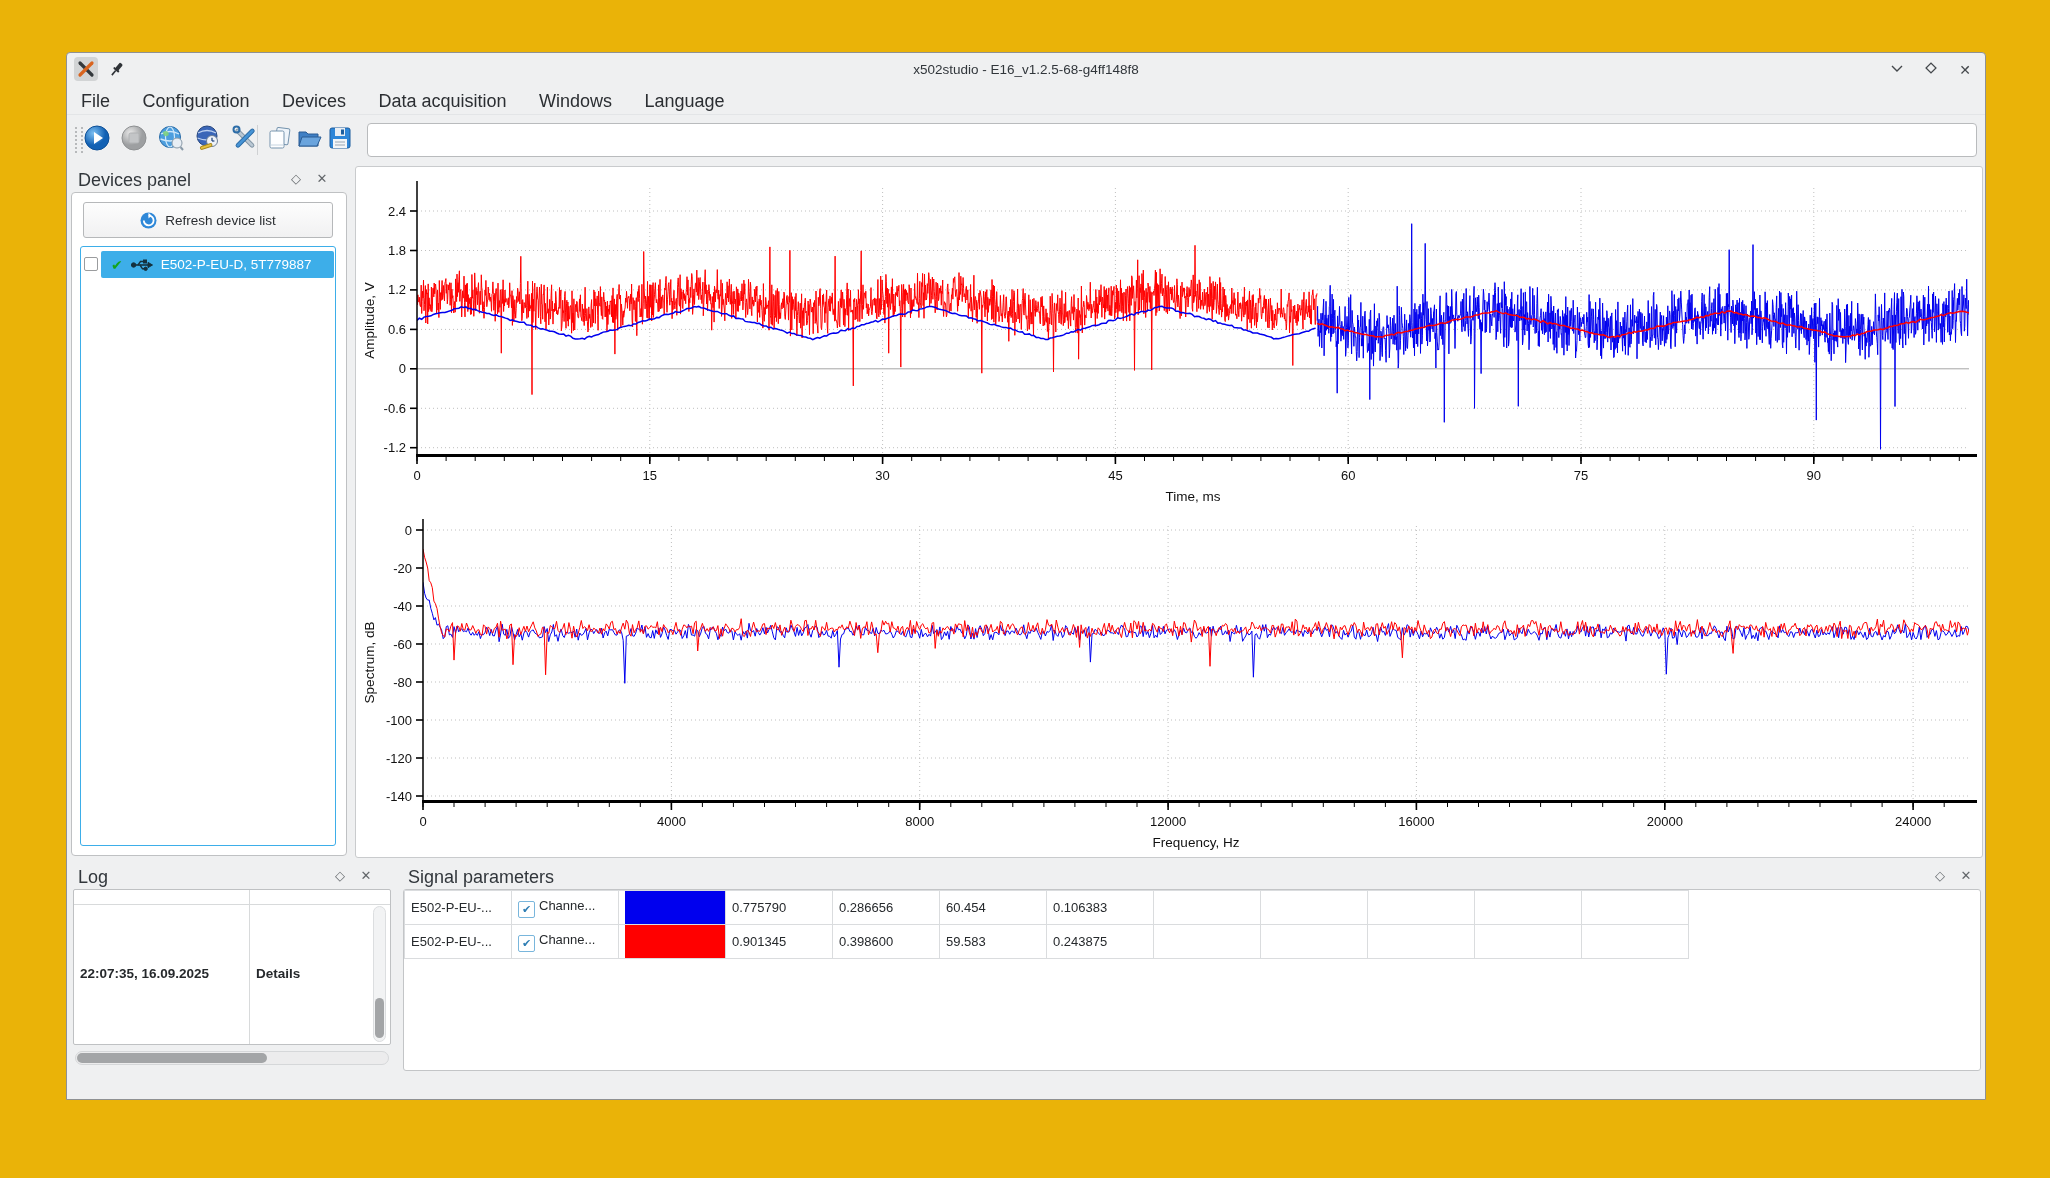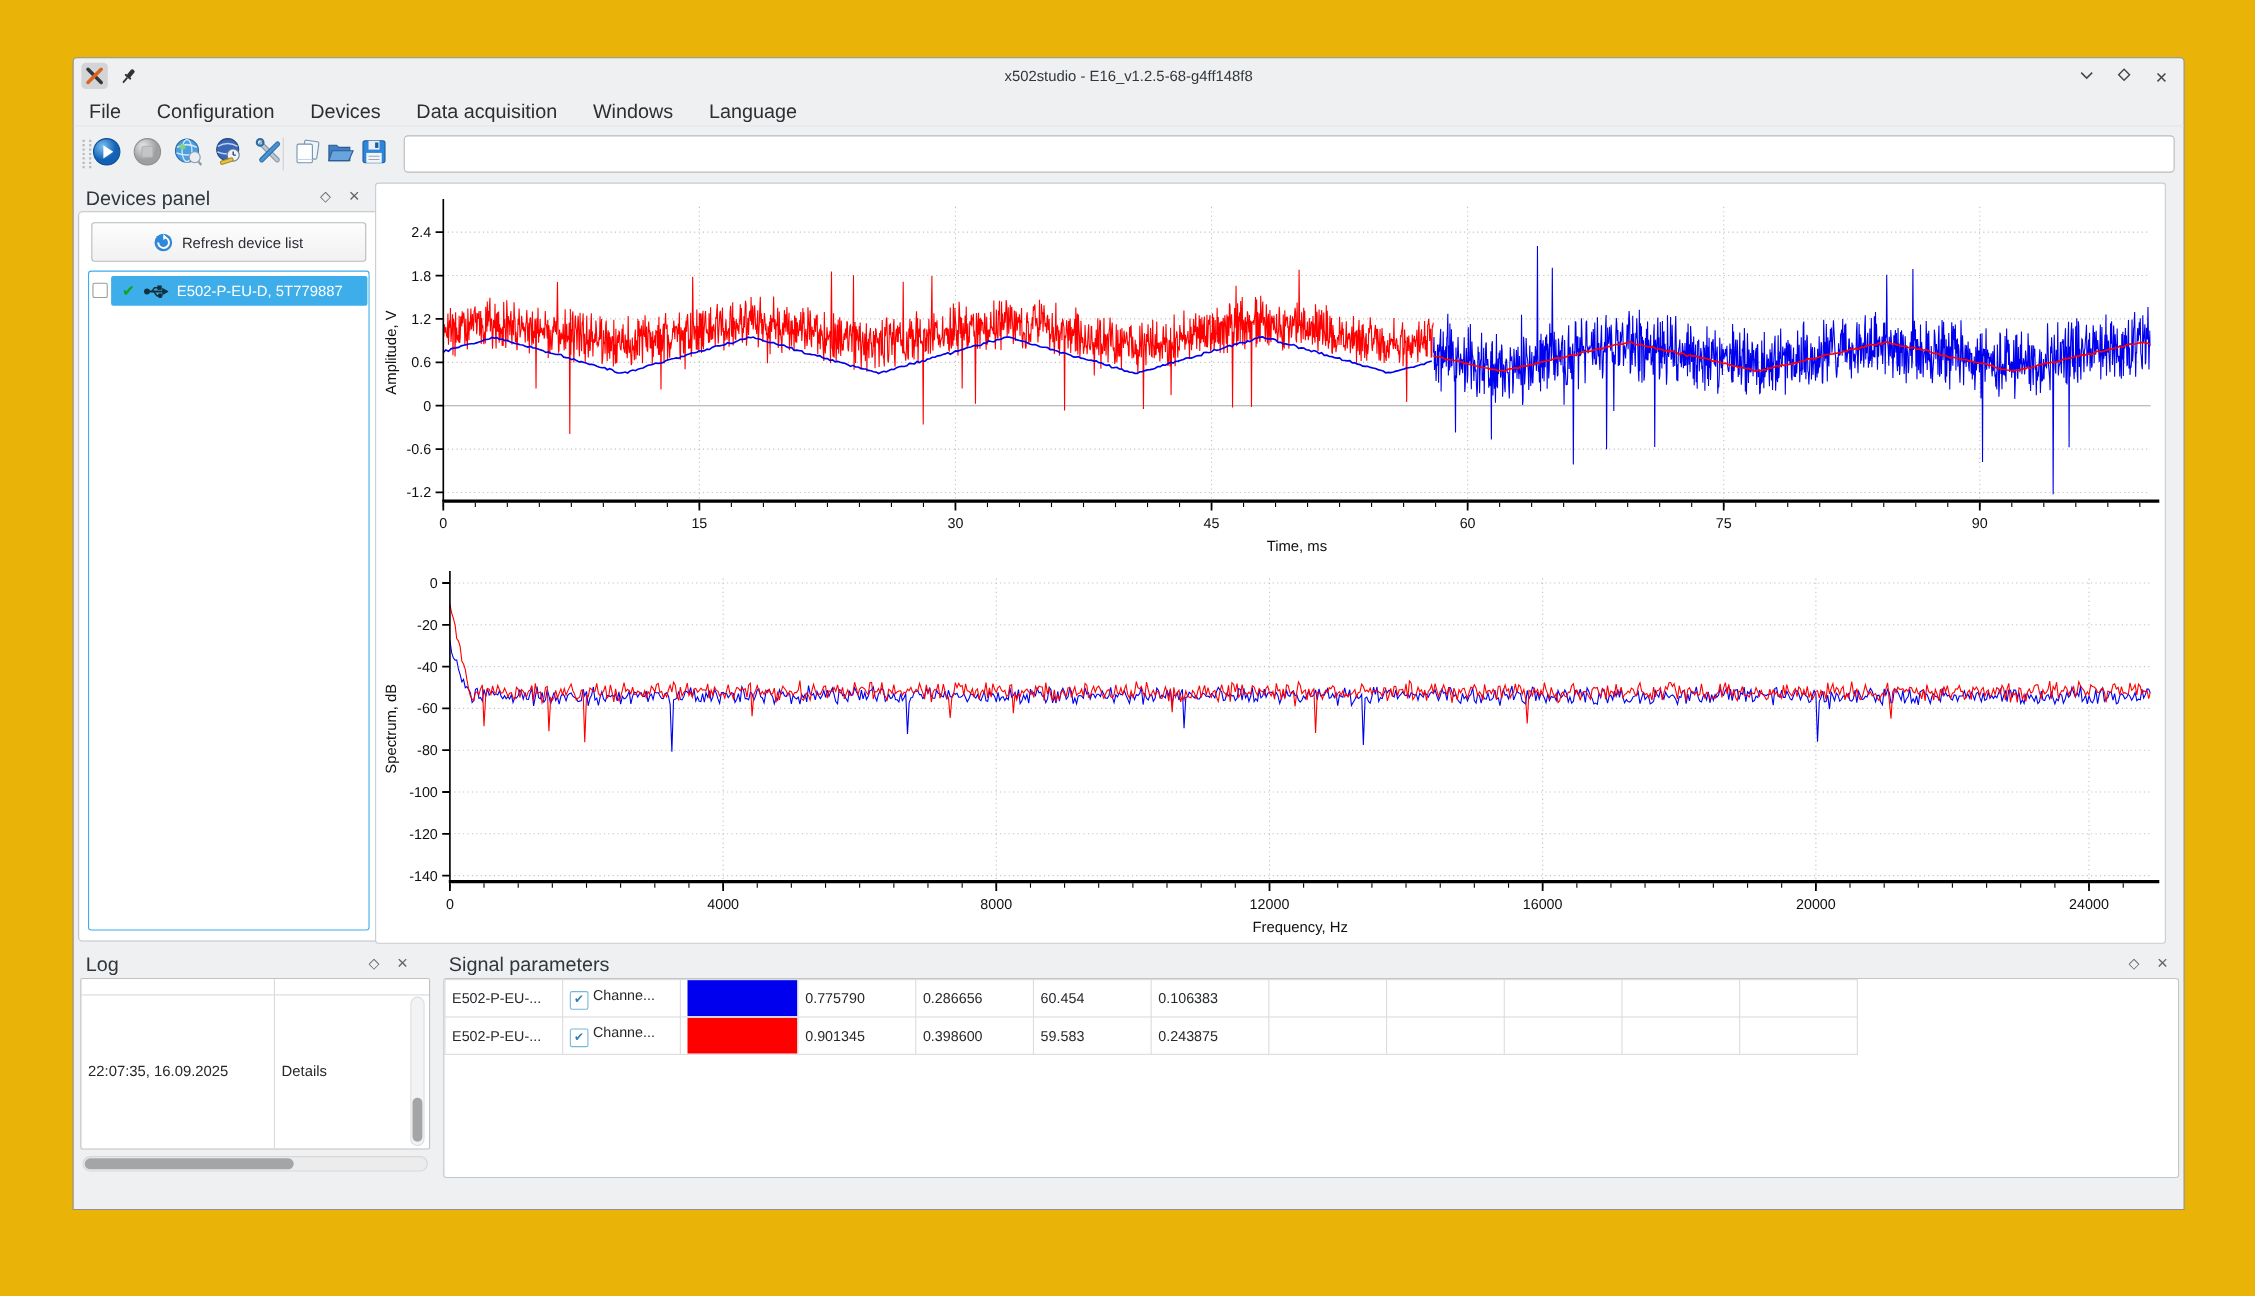--- a/index.html
+++ b/index.html
@@ -38,28 +38,28 @@
                align-items:center;justify-content:center;gap:8px;font-size:13.5px;color:#2b2e32;}
   .tree{position:absolute;left:11px;top:80px;width:256px;height:600px;background:#fff;
         border:1px solid #3daee9;border-radius:3px;box-sizing:border-box;}
   .tree-row{position:absolute;left:0px;top:4px;width:254px;height:27px;}
   .tree-cb{position:absolute;left:3px;top:6px;width:14px;height:14px;background:#fff;
            border:1px solid #9a9c9e;border-radius:2px;box-sizing:border-box;}
   .tree-sel{position:absolute;left:20px;top:0;width:233px;height:27px;background:#3daee9;border-radius:2px;
             display:flex;align-items:center;color:#fff;font-size:13.5px;}
   .check{color:#14a31c;font-size:14px;font-weight:bold;margin-left:10px;}
   
-  .charts{position:absolute;left:274px;top:113px;width:1628px;height:692px;background:#fff;
+  .charts{position:absolute;left:288px;top:113px;width:1628px;height:692px;background:#fff;
           border:1px solid #c9cbcd;border-radius:3px;box-sizing:border-box;}
   .chart{position:absolute;left:0;}
   .chart text{font-family:"Liberation Sans","DejaVu Sans",sans-serif;}
   
   .logpanel{position:absolute;left:2px;top:810px;width:326px;height:214px;}
   .log-table{position:absolute;left:4px;top:26px;width:318px;height:156px;background:#fff;
-             border:1px solid #bfc1c3;border-radius:2px;box-sizing:border-box;}
+             border:1px solid #bfc1c3;border-radius:2px;box-sizing:border-box;font-weight:bold;}
   .log-vline{position:absolute;left:175px;top:0;width:1px;height:100%;background:#d8dadb;}
   .log-hline{position:absolute;left:0;top:14px;width:100%;height:1px;background:#d8dadb;}
   .log-cell{position:absolute;top:14px;height:138px;display:flex;align-items:center;font-size:13.5px;color:#26292c;}
   .vscroll{position:absolute;right:4px;top:16px;width:13px;height:136px;background:#f2f3f4;border:1px solid #dcdee0;border-radius:7px;box-sizing:border-box;}
   .vthumb{position:absolute;left:1px;right:1px;bottom:3px;height:40px;background:#a3a5a7;border-radius:5px;}
   .hscroll{position:absolute;left:6px;top:188px;width:314px;height:14px;background:#ececed;border:1px solid #d5d7d9;border-radius:7px;box-sizing:border-box;}
   .hthumb{position:absolute;left:1px;top:1px;width:190px;height:10px;background:#a3a5a7;border-radius:5px;}
   .sigpanel{position:absolute;left:332px;top:810px;width:1586px;height:214px;}
   .sig-area{position:absolute;left:4px;top:26px;width:1578px;height:182px;background:#fff;
             border:1px solid #c3c5c7;border-radius:3px;box-sizing:border-box;}

